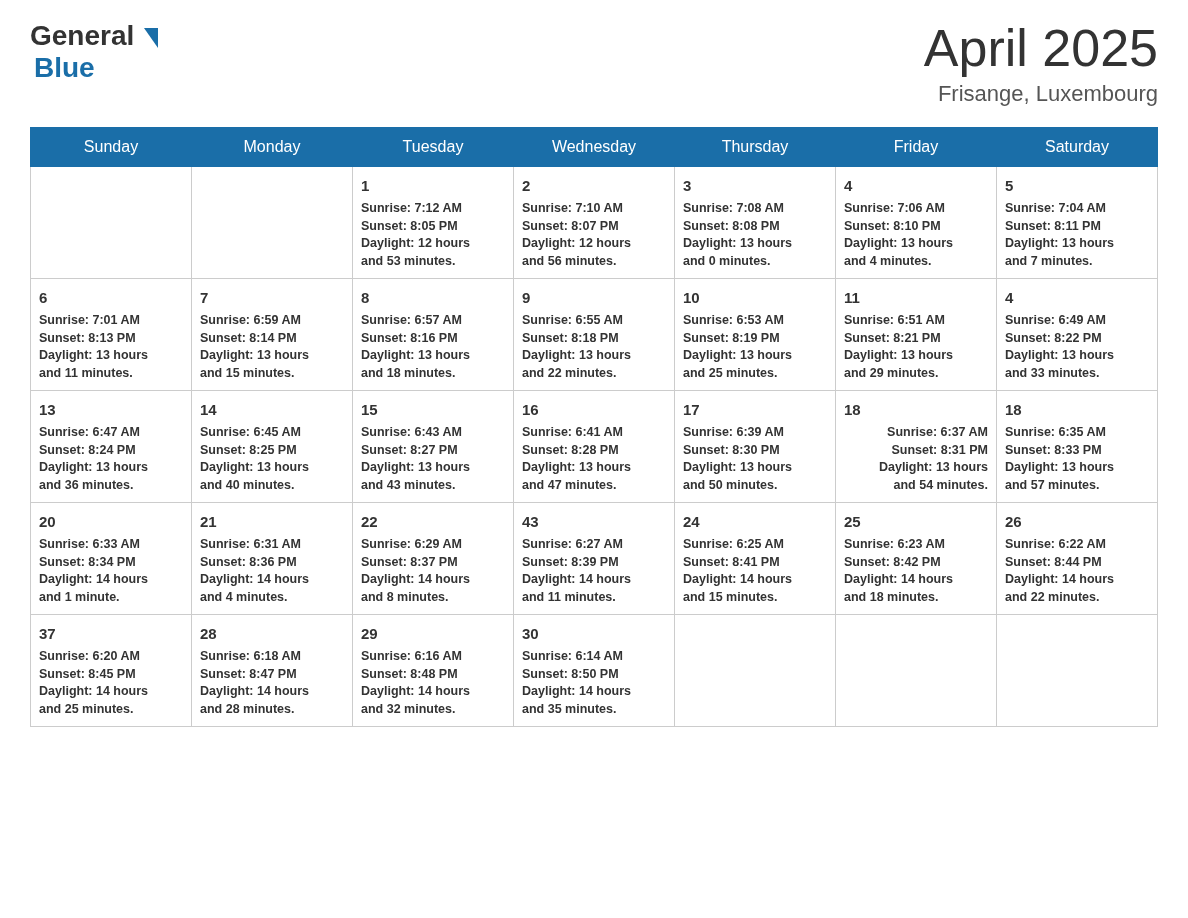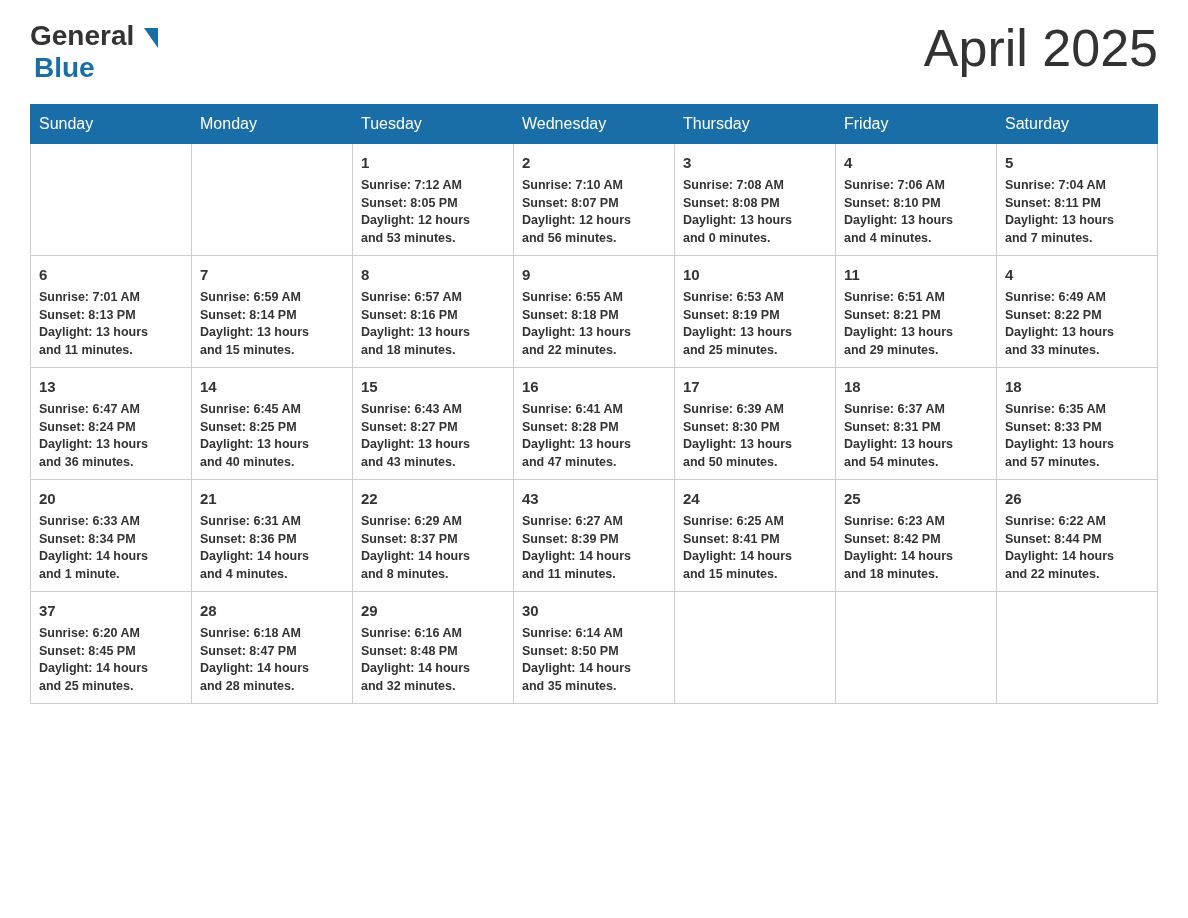--- a/index.html
+++ b/index.html
@@ -76,21 +76,21 @@
       border-collapse: collapse;
       border: 1px solid #ccc;
     }
 
     .calendar-table thead th {
       background-color: #1a6ea8;
       color: #fff;
       font-size: 16px;
       font-weight: normal;
       padding: 10px 8px;
-      text-align: left;
+      text-align: center;
       border: 1px solid #1a6ea8;
     }
 
     .calendar-table tbody td {
       vertical-align: top;
       padding: 8px;
       border: 1px solid #ccc;
       width: calc(100% / 7);
       min-height: 100px;
       font-size: 13px;
@@ -128,20 +128,21 @@
 <div class="header">
   <div class="logo">
     <div class="logo-top">
       <span class="logo-text-general">General</span>
       <div class="logo-arrow"></div>
     </div>
     <span class="logo-text-blue">Blue</span>
   </div>
   <div class="title-section">
     <div class="calendar-title">April 2025</div>
+    <div class="calendar-subtitle">Frisange, Luxembourg</div>
   </div>
 </div>
 
 <table class="calendar-table">
   <thead>
     <tr>
     <th>Sunday</th>
         <th>Monday</th>
         <th>Tuesday</th>
         <th>Wednesday</th>
@@ -272,21 +273,21 @@
         </td>
         <td>
           <div class="day-number">17</div>
           <div class="day-info" style="white-space: pre-line;">Sunrise: 6:39 AM
 Sunset: 8:30 PM
 Daylight: 13 hours
 and 50 minutes.</div>
         </td>
         <td>
           <div class="day-number">18</div>
-          <div class="day-info" style="white-space: pre-line;">Sunrise: 6:37 AM
+          <div class="day-info" style="white-space: pre-line; text-align: right;">Sunrise: 6:37 AM
 Sunset: 8:31 PM
 Daylight: 13 hours
 and 54 minutes.</div>
         </td>
         <td>
           <div class="day-number">18</div>
           <div class="day-info" style="white-space: pre-line;">Sunrise: 6:35 AM
 Sunset: 8:33 PM
 Daylight: 13 hours
 and 57 minutes.</div>

